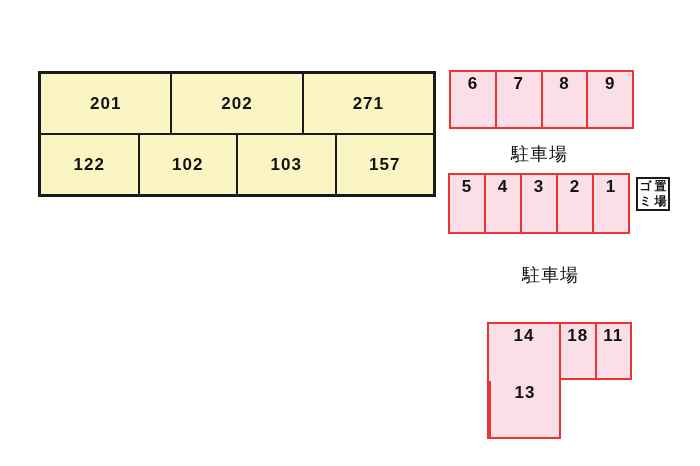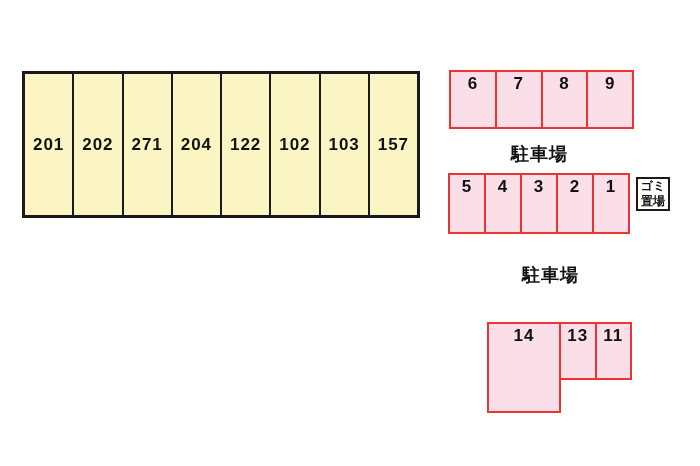--- a/index.html
+++ b/index.html
@@ -10,25 +10,26 @@
     height: 466px;
     background: #ffffff;
     overflow: hidden;
     font-family: "Liberation Sans", "DejaVu Sans", sans-serif;
     color: var(--text);
   }
 
   
   .building {
     position: absolute;
-    left: 22px; top: 71px;
-    width: 398px; height: 147px;
+    left: 38px; top: 71px;
+    width: 398px; height: 126px;
     border: 2px solid var(--room-border);
     background: var(--room-fill);
     display: flex;
+    flex-direction: column;
   }
   .b-row { flex: 1; display: flex; }
   .b-cell {
     flex: 1;
     border: 1px solid var(--room-border);
     display: flex;
     align-items: center;
     justify-content: center;
     font-size: 17px;
     font-weight: bold;
@@ -50,61 +51,60 @@
     align-items: flex-start;
     padding-top: 2px;
     font-size: 17px;
     font-weight: bold;
     letter-spacing: 1px;
   }
   .p-cell:first-child { border-left: none; }
 
   .p-row-north { left: 449px; top: 70px;  width: 185px; height: 59px; }
   .p-row-south { left: 448px; top: 173px; width: 182px; height: 61px; }
-  .p-block-tall  { left: 487px; top: 322px; width: 74px; height: 91px; flex-direction: column; }
+  .p-block-tall  { left: 487px; top: 322px; width: 74px; height: 117px; flex-direction: column; }
   .p-block-short { left: 559px; top: 322px; width: 73px; height: 58px; }
 
   
   .area-label {
     position: absolute;
     font-size: 18px;
-    font-weight: bold;
+    font-weight: normal;
     letter-spacing: 1px;
     white-space: nowrap;
   }
   .area-label-1 { left: 511px; top: 142px; }
   .area-label-2 { left: 522px; top: 263px; }
 
   
   .garbage-box {
     position: absolute;
     left: 636px; top: 177px;
     width: 34px; height: 34px;
     border: 2px solid var(--room-border);
     display: flex;
-    flex-direction: column;
+    flex-direction: row;
     align-items: center;
     justify-content: center;
     font-size: 12px;
     font-weight: bold;
     line-height: 1.25;
     text-align: center;
   }
 </style>
 </head>
 <body>
 
 <div class="canvas">
 
   <div class="building">
     <div class="b-row">
       <div class="b-cell">201</div>
       <div class="b-cell">202</div>
       <div class="b-cell">271</div>
-      <div class="b-cell">204</div>
     </div>
     <div class="b-row">
       <div class="b-cell">122</div>
       <div class="b-cell">102</div>
       <div class="b-cell">103</div>
       <div class="b-cell">157</div>
     </div>
   </div>
 
   <div class="p-row p-row-north">
@@ -126,19 +126,20 @@
 
   <div class="garbage-box">
     <div>ゴミ</div>
     <div>置場</div>
   </div>
 
   <div class="area-label area-label-2">駐車場</div>
 
   <div class="p-row p-block-tall">
     <div class="p-cell">14</div>
+    <div class="p-cell">13</div>
   </div>
   <div class="p-row p-block-short">
-    <div class="p-cell">13</div>
+    <div class="p-cell">18</div>
     <div class="p-cell">11</div>
   </div>
 
 </div>
 
 </body></html>

